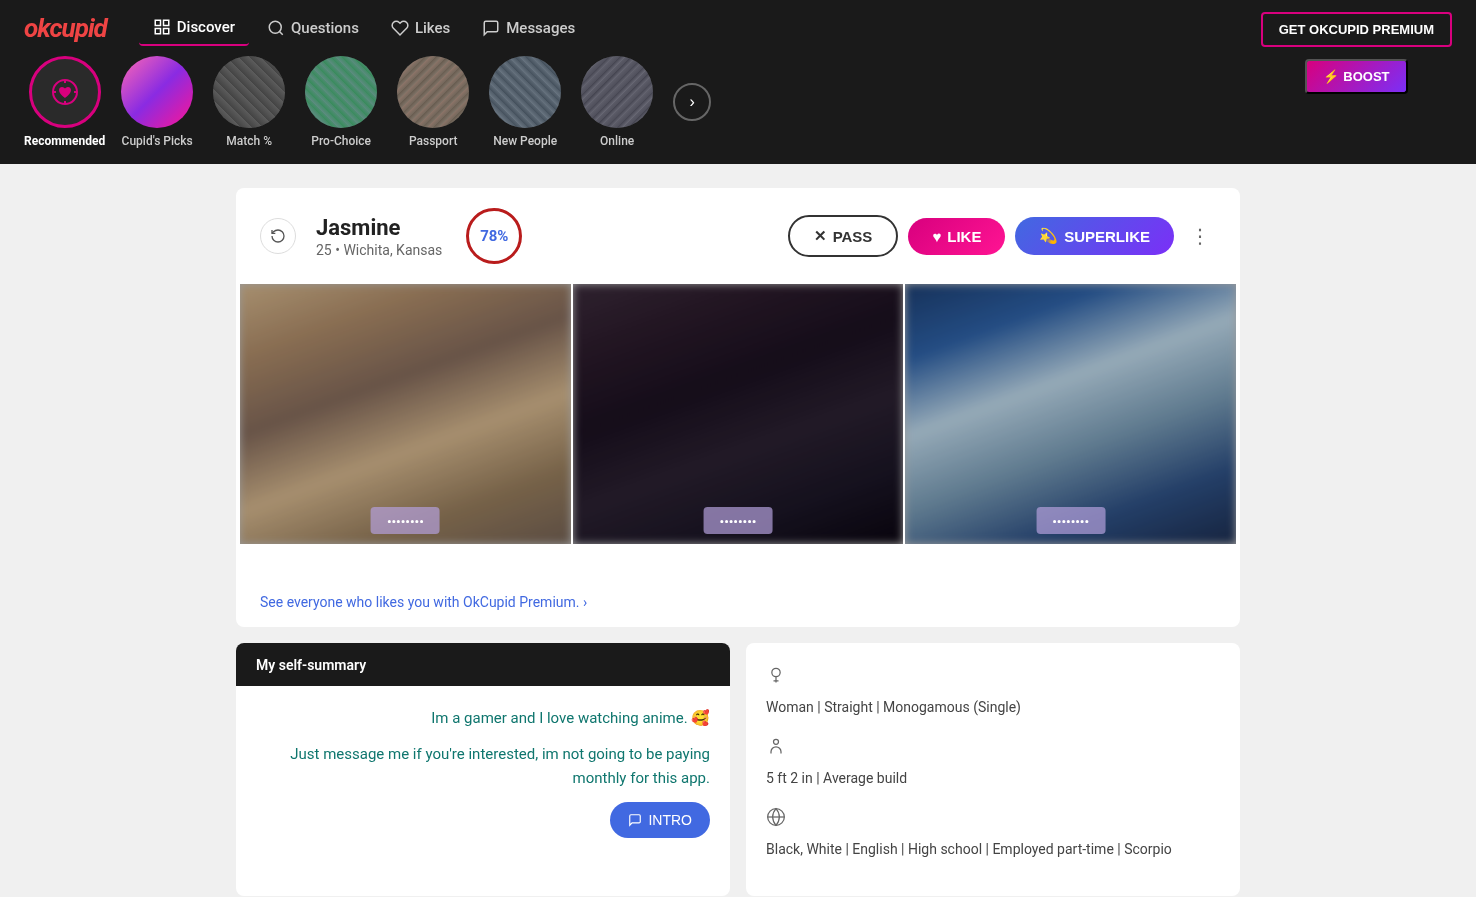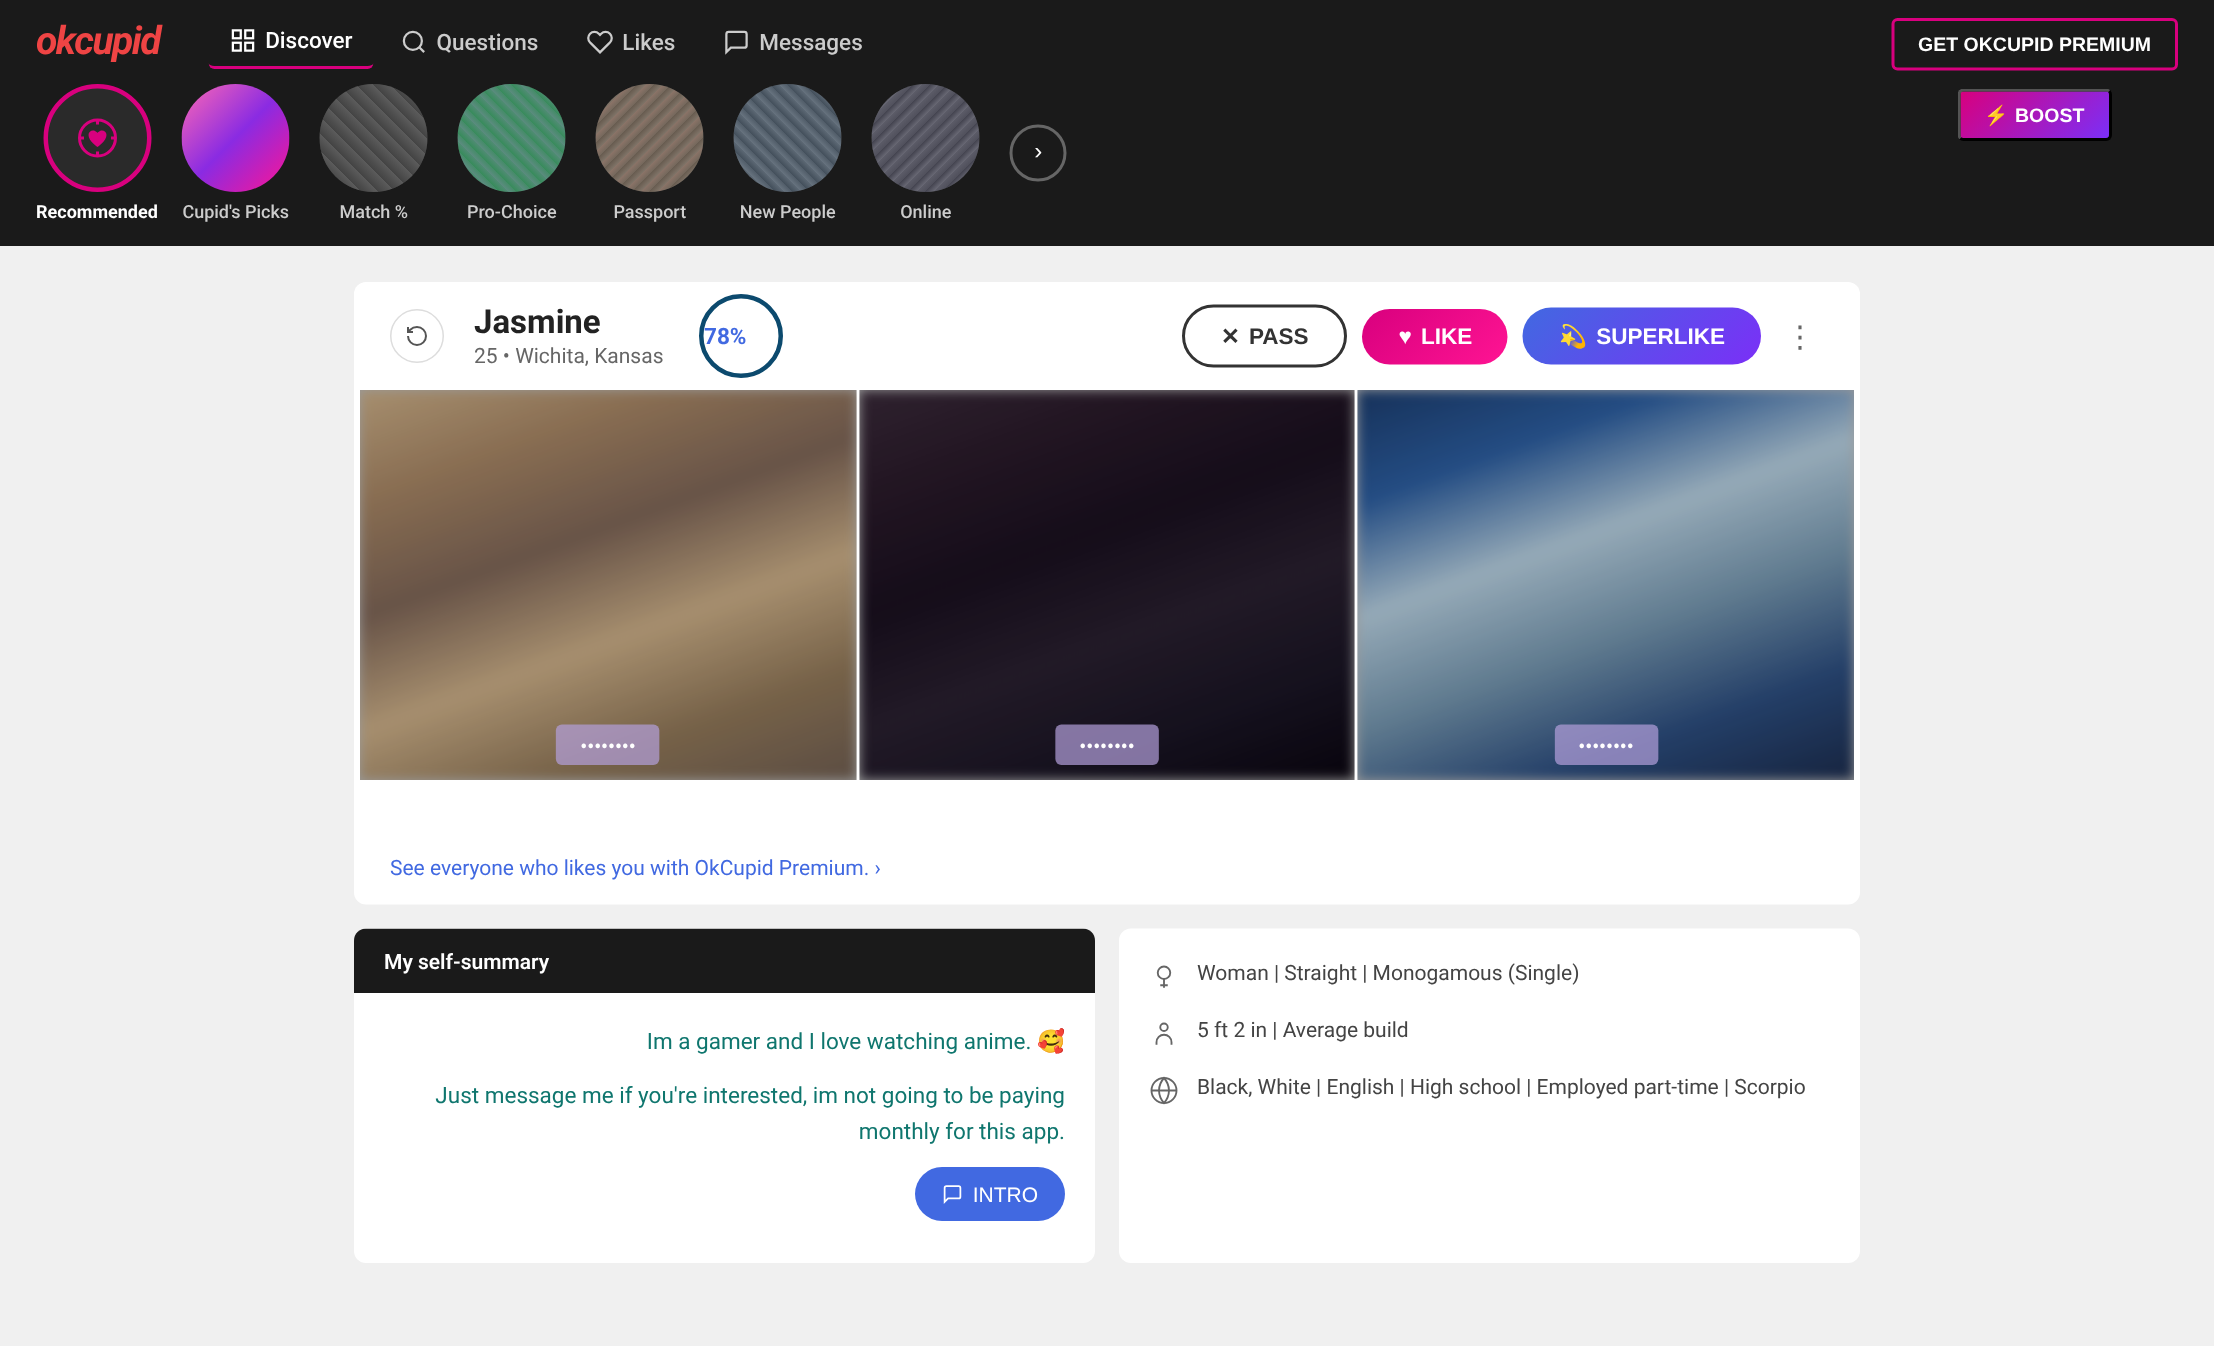--- a/index.html
+++ b/index.html
@@ -27,25 +27,25 @@
     .category-item.active .category-label { color: white; font-weight: 700; }
     .pixelated-block { width: 100%; height: 100%; background: repeating-linear-gradient(45deg, #555 0px, #666 4px, #444 4px, #555 8px); opacity: 0.7; }
     .pink-purple-block { width: 100%; height: 100%; background: linear-gradient(135deg, #ff69b4 0%, #8a2be2 50%, #ff1493 100%); }
     .next-btn { width: 38px; height: 38px; border-radius: 50%; background: transparent; border: 2px solid #666; color: white; display: flex; align-items: center; justify-content: center; cursor: pointer; margin-left: 4px; font-size: 16px; }
 
     
     .main { padding: 24px 48px; display: flex; flex-direction: column; gap: 16px; max-width: 1100px; margin: 0 auto; }
 
     
     .profile-card { background: white; border-radius: 8px; overflow: hidden; }
-    .profile-header { display: flex; align-items: center; padding: 8px 24px; gap: 16px; }
+    .profile-header { display: flex; align-items: center; padding: 20px 24px; gap: 16px; }
     .refresh-btn { width: 36px; height: 36px; border-radius: 50%; border: 1px solid #ddd; background: white; display: flex; align-items: center; justify-content: center; cursor: pointer; margin-right: 4px; }
     .profile-name { font-size: 22px; font-weight: 700; color: #222; }
     .profile-sub { font-size: 14px; color: #666; margin-top: 2px; }
-    .match-circle { width: 56px; height: 56px; border-radius: 50%; border: 3px solid #0c4a6e; display: flex; justify-content: center; flex-direction: column; margin-left: 8px; }
+    .match-circle { width: 56px; height: 56px; border-radius: 50%; border: 3px solid #b91c1c; display: flex; align-items: center; justify-content: center; flex-direction: column; margin-left: 8px; }
     .match-pct { font-size: 15px; font-weight: 700; color: #4169e1; }
     .action-buttons { margin-left: auto; display: flex; gap: 10px; align-items: center; }
     .btn-pass { background: white; border: 2px solid #333; color: #333; padding: 10px 24px; border-radius: 50px; cursor: pointer; font-size: 15px; font-weight: 600; display: flex; align-items: center; gap: 6px; }
     .btn-like { background: linear-gradient(135deg, #d8007e, #ff1493); border: none; color: white; padding: 10px 24px; border-radius: 50px; cursor: pointer; font-size: 15px; font-weight: 600; display: flex; align-items: center; gap: 6px; }
     .btn-superlike { background: linear-gradient(135deg, #4169e1, #7b2ff7); border: none; color: white; padding: 10px 24px; border-radius: 50px; cursor: pointer; font-size: 15px; font-weight: 600; display: flex; align-items: center; gap: 6px; }
     .more-btn { width: 32px; height: 32px; display: flex; align-items: center; justify-content: center; cursor: pointer; font-size: 20px; color: #666; }
 
     
     .photos-grid { display: grid; grid-template-columns: 1fr 1fr 1fr; gap: 2px; padding: 0 4px; }
     .photo-slot { height: 260px; background: #999; position: relative; overflow: hidden; }
@@ -65,21 +65,21 @@
     .details-row { display: grid; grid-template-columns: 1fr 1fr; gap: 16px; }
     .detail-card { background: white; border-radius: 8px; overflow: hidden; }
     .detail-header { background: #1a1a1a; padding: 12px 20px; }
     .detail-header-text { color: white; font-size: 14px; font-weight: 600; }
     .detail-body { padding: 20px; }
     .summary-text { color: #0f766e; font-size: 15px; line-height: 1.6; text-align: right; }
     .summary-text p { margin-bottom: 12px; }
     .intro-btn-wrap { display: flex; justify-content: flex-end; padding: 0 0 8px; }
     .btn-intro { background: #4169e1; color: white; border: none; padding: 10px 18px; border-radius: 50px; cursor: pointer; font-size: 14px; font-weight: 400; display: flex; align-items: center; gap: 6px; }
 
-    .detail-row-item { display: flex; align-items: flex-start; gap: 12px; margin-bottom: 16px; }
+    .detail-row-item { display: flex; align-items: flex-start; gap: 12px; margin-bottom: 16px; flex-direction: column; }
     .detail-icon { width: 20px; height: 20px; flex-shrink: 0; margin-top: 2px; }
     .detail-text { color: #444; font-size: 14px; line-height: 1.5; }
   </style>
 </head>
 <body>
 
 <header class="header">
   <div class="logo">okcupid</div>
   <nav class="nav">
     <a class="nav-item active">

